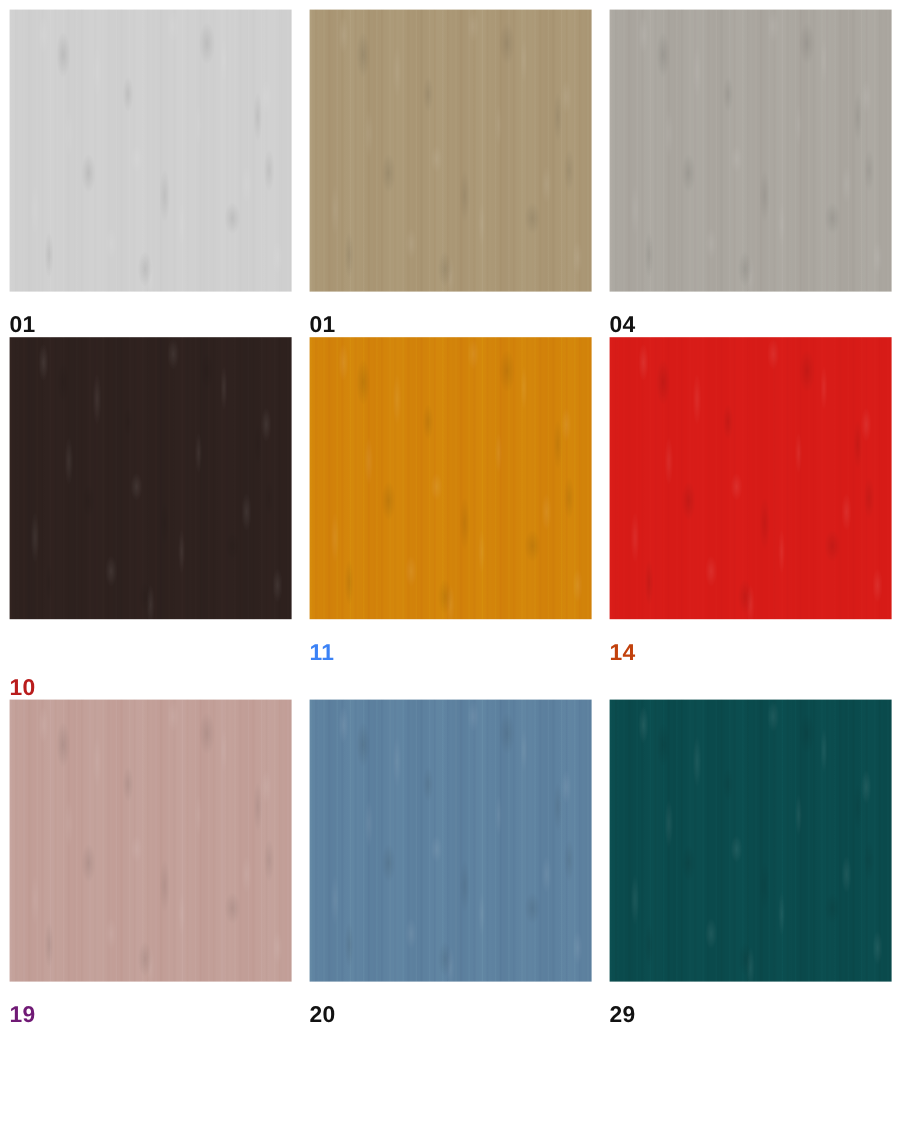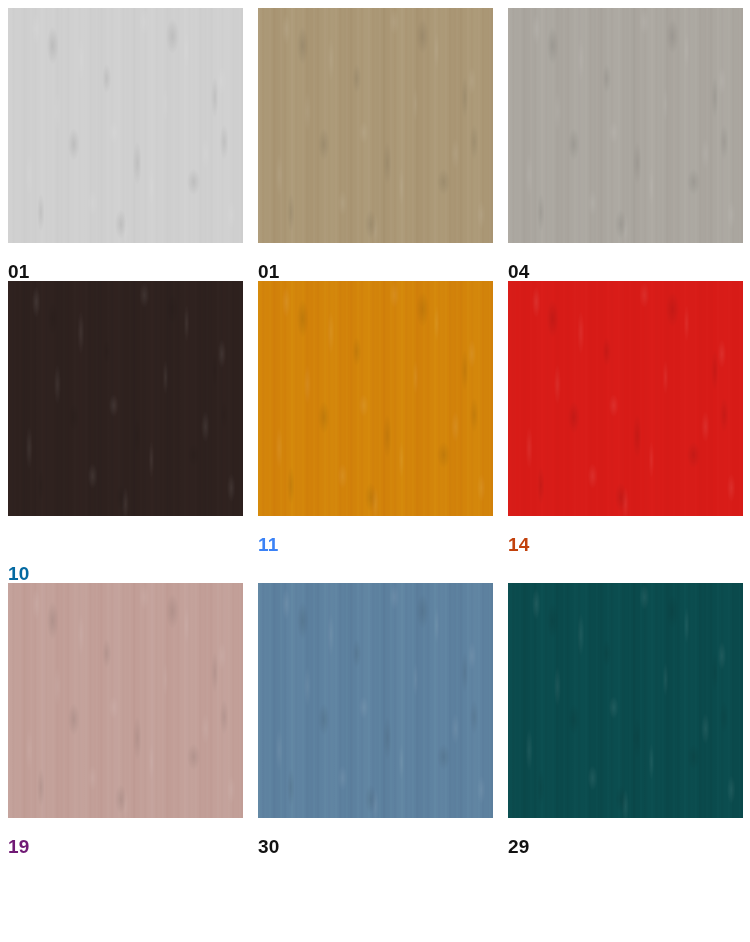--- a/index.html
+++ b/index.html
@@ -164,21 +164,21 @@
       </div>
       <div class="swatch-label" style="color: rgb(18, 18, 18);">04</div>
     </div>
     <div class="swatch-cell">
       <div class="swatch-tile" style="background-color: rgb(46, 33, 30);">
         <div class="tex-a"></div>
         <div class="tex-b"></div>
         <div class="tex-c"></div>
         <div class="tex-d"></div>
       </div>
-      <div class="swatch-label" style="color: #0369a1; margin-top: 48px;">10</div>
+      <div class="swatch-label" style="color: #b91c1c; margin-top: 48px;">10</div>
     </div>
     <div class="swatch-cell">
       <div class="swatch-tile" style="background-color: rgb(211, 132, 10);">
         <div class="tex-a"></div>
         <div class="tex-b"></div>
         <div class="tex-c"></div>
         <div class="tex-d"></div>
       </div>
       <div class="swatch-label" style="color: #3b82f6;">11</div>
     </div>
@@ -200,21 +200,21 @@
       </div>
       <div class="swatch-label" style="color: #701a75;">19</div>
     </div>
     <div class="swatch-cell">
       <div class="swatch-tile" style="background-color: rgb(94, 130, 160);">
         <div class="tex-a"></div>
         <div class="tex-b"></div>
         <div class="tex-c"></div>
         <div class="tex-d"></div>
       </div>
-      <div class="swatch-label" style="color: rgb(18, 18, 18);">30</div>
+      <div class="swatch-label" style="color: rgb(18, 18, 18);">20</div>
     </div>
     <div class="swatch-cell">
       <div class="swatch-tile" style="background-color: rgb(10, 75, 77);">
         <div class="tex-a"></div>
         <div class="tex-b"></div>
         <div class="tex-c"></div>
         <div class="tex-d"></div>
       </div>
       <div class="swatch-label" style="color: rgb(18, 18, 18);">29</div>
     </div>

